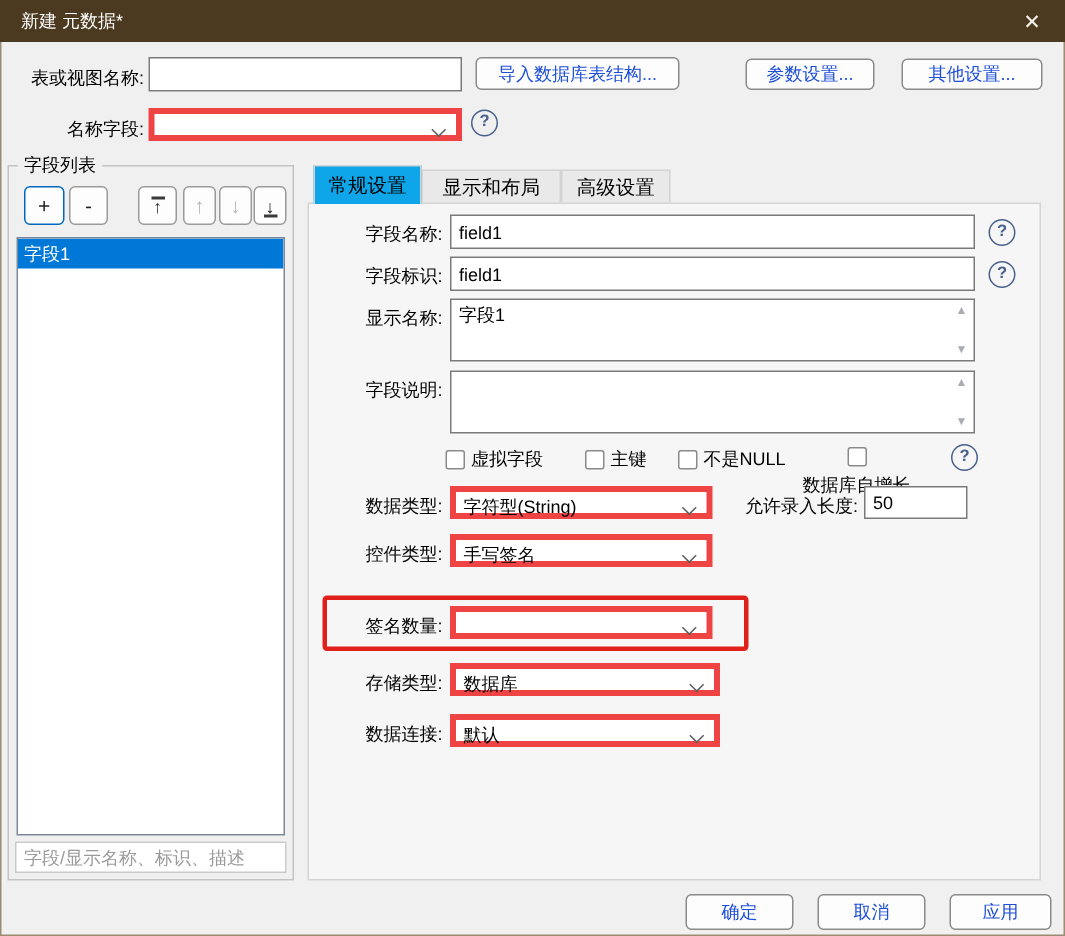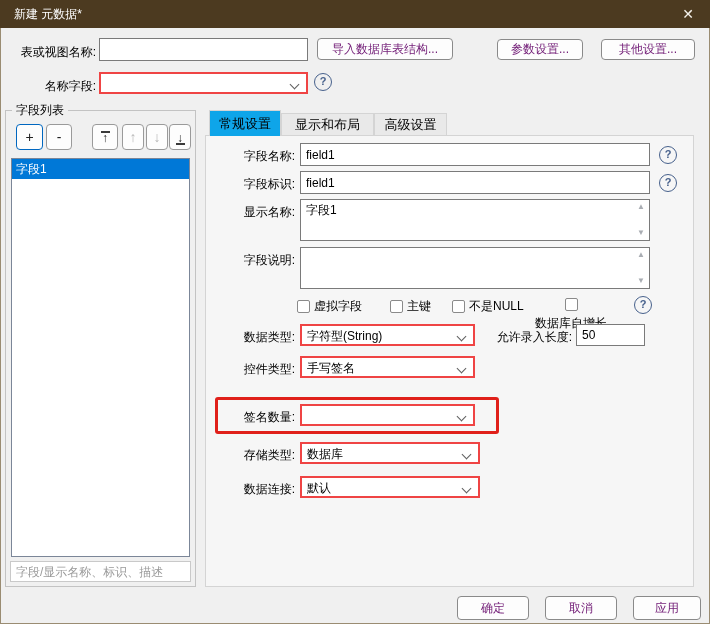--- a/index.html
+++ b/index.html
@@ -15,22 +15,22 @@
   
   .titlebar{position:absolute;left:0;top:0;width:710px;height:28px;background:var(--titlebar);color:#fff;}
   .titlebar .title{position:absolute;left:14px;top:0;line-height:28px;font-size:12px;}
   .titlebar .close{position:absolute;right:8px;top:0;width:28px;height:28px;line-height:28px;text-align:center;font-size:14px;color:#f5f2ec;cursor:pointer;}
 
   
   .label{position:absolute;font-size:12px;white-space:nowrap;}
   .r{text-align:right;}
   .input{position:absolute;border:1px solid #7a7a7a;background:#fff;font-size:12px;padding:2px 5px;color:#000;}
   .input::placeholder{color:#9a9a9a;}
-  .btn{position:absolute;background:#fdfdfd;border:1px solid #8a8a8a;border-radius:4px;font-size:12px;text-align:center;cursor:pointer;color:#701a75;display:flex;align-items:center;justify-content:center;}
-  .combo{position:absolute;border:2px solid #ef4444;background:#fff;cursor:pointer;}
+  .btn{position:absolute;background:#fdfdfd;border:1px solid #8a8a8a;border-radius:4px;font-size:12px;text-align:center;cursor:pointer;color:#1d4ed8;display:flex;align-items:center;justify-content:center;}
+  .combo{position:absolute;border:4px solid #ef4444;background:#fff;cursor:pointer;}
   .combo .val{position:absolute;left:5px;top:0;right:22px;line-height:20px;white-space:nowrap;overflow:hidden;}
   .chev{position:absolute;right:8px;top:7px;width:7px;height:7px;border-right:1.4px solid #5f5f5f;border-bottom:1.4px solid #5f5f5f;transform:rotate(45deg);pointer-events:none;}
   .help{position:absolute;width:18px;height:18px;border:1.6px solid var(--help);border-radius:50%;color:var(--help);font-size:11px;font-weight:bold;text-align:center;line-height:15px;cursor:pointer;background:transparent;}
   .cbrow{position:absolute;display:flex;align-items:center;gap:4px;cursor:pointer;}
   .cb{width:13px;height:13px;border:1px solid #8a8a8a;border-radius:2px;background:#fff;flex:none;}
   .ta{position:absolute;border:1px solid #7a7a7a;background:#fff;font-size:12px;padding:2px 5px;resize:none;overflow:hidden;}
   .spin{position:absolute;width:14px;text-align:center;font-size:8px;color:#a9adb3;pointer-events:auto;cursor:pointer;line-height:10px;}
 
   
   .group{position:absolute;left:5px;top:110px;width:191px;height:477px;border:1px solid #c3c3c3;}

